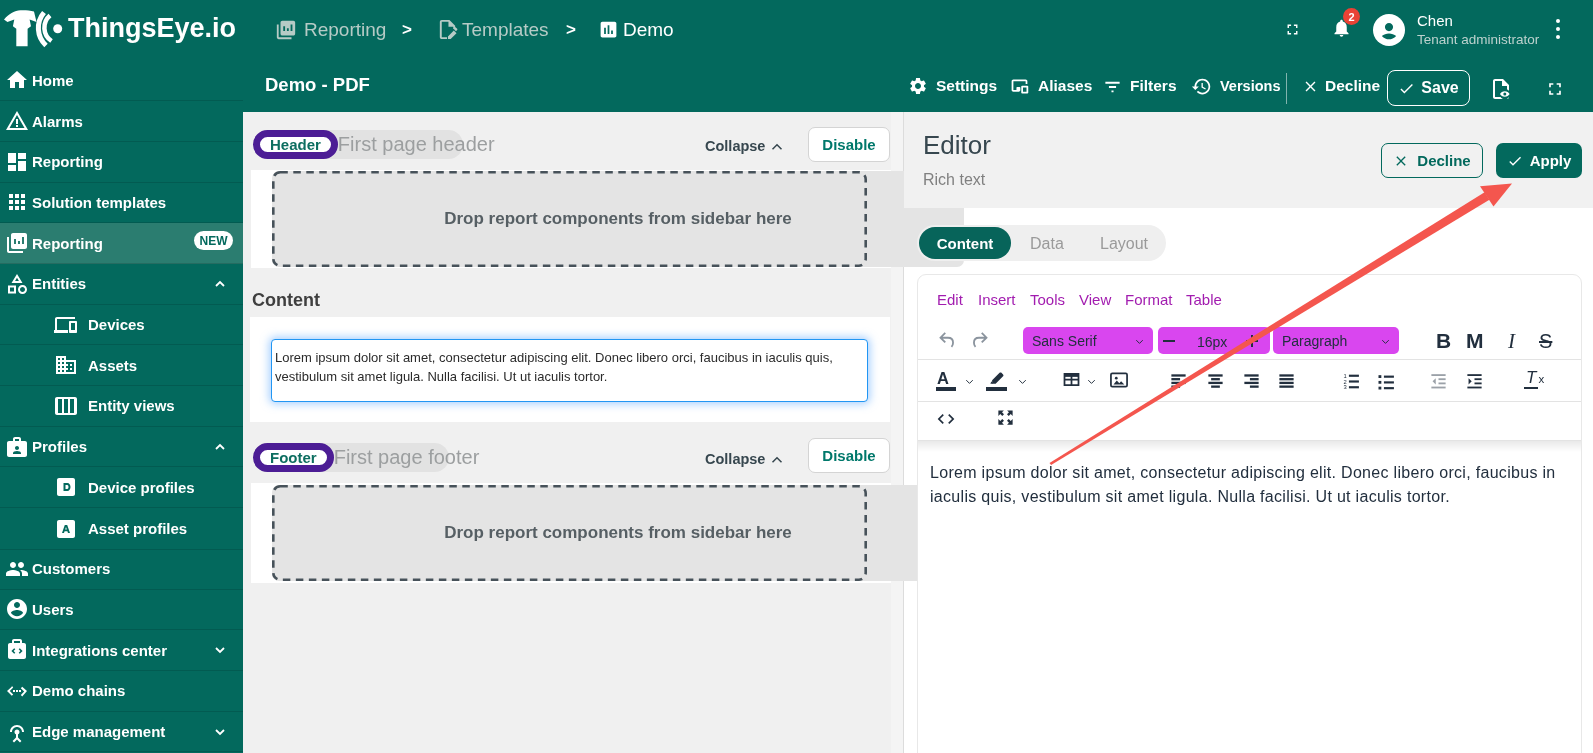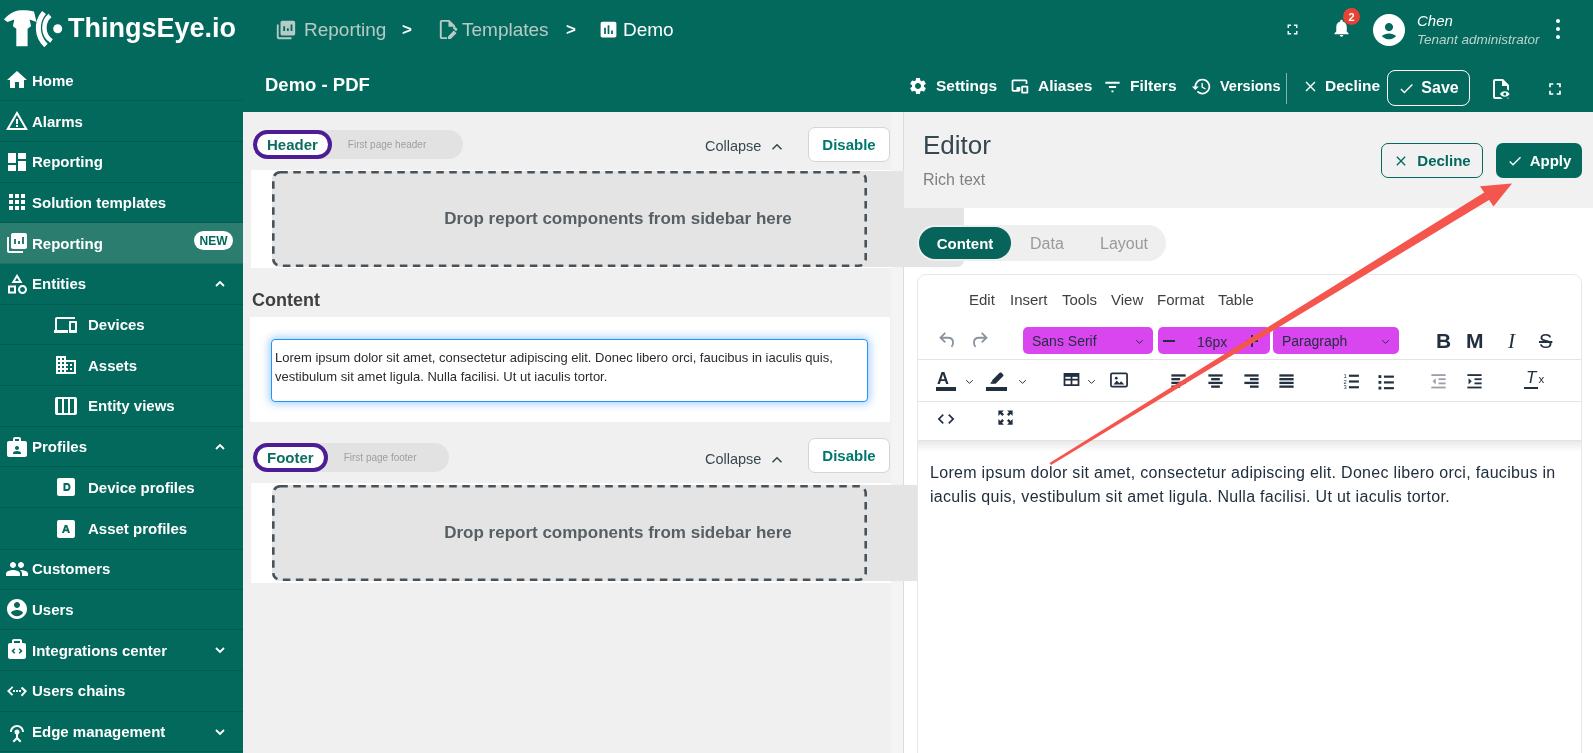--- a/index.html
+++ b/index.html
@@ -14,21 +14,21 @@
 
 .logo-text { position:absolute; left:68px; top:13px; color:#fff; font-size:27px; font-weight:bold; letter-spacing:0px; }
 
 
 .crumb { position:absolute; top:0; height:60px; display:flex; align-items:center; color:#b6cbc6; font-size:19px; }
 .crumb.white { color:#fff; }
 .crumb-sep { position:absolute; top:0; height:60px; display:flex; align-items:center; color:#fff; font-size:17px; font-weight:bold; }
 
 
 .tb-icon { position:absolute; color:#fff; }
-.userinfo { position:absolute; left:1417px; top:12px; color:#fff; font-size:15px; line-height:18px;font-style:italic; }
+.userinfo { position:absolute; left:1417px; top:12px; color:#fff; font-size:15px; line-height:18px; }
 .userinfo .sub { color:#bdd2ce; font-size:13.5px; }
 
 
 .t2-title { position:absolute; left:265px; top:74px; color:#fff; font-size:18.5px; font-weight:bold; }
 .t2-item { position:absolute; top:60px; height:52px; display:flex; align-items:center; gap:8px; color:#fff; font-size:15.5px; font-weight:bold; }
 #savebtn { position:absolute; left:1387px; top:70px; width:83px; height:36px; border:1.5px solid #fff; border-radius:8px; display:flex; align-items:center; justify-content:center; gap:6px; color:#fff; font-size:16px; font-weight:bold; }
 
 
 .menu-item { position:absolute; left:0; width:243px; height:40.7px; display:flex; align-items:center; color:#fff; font-size:15px; font-weight:600; border-bottom:1px solid rgba(0,0,0,0.13); }
 .menu-item .mi { width:24px; height:24px; margin-left:5px; margin-right:3px; flex:none; }
@@ -36,23 +36,23 @@
 .menu-item.active { background:#2b7d70; }
 .newpill { position:absolute; left:194px; width:39px; height:19px; background:#fff; color:#03695d; font-size:12px; font-weight:bold; border-radius:10px; display:flex; align-items:center; justify-content:center; }
 .chev { position:absolute; left:212px; width:16px; height:16px; }
 
 
 #leftpanel { position:absolute; left:243px; top:112px; width:660px; height:641px; background:#f0f0f0; }
 #vdivider { position:absolute; left:903px; top:112px; width:1px; height:641px; background:#dcdcdc; }
 #rightpanel { position:absolute; left:904px; top:112px; width:689px; height:641px; background:#ffffff; }
 
 .chiprow-pill { position:absolute; height:29px; background:#e2e2e2; border-radius:15px; display:flex; align-items:center; white-space:nowrap; }
-.chip-sel { height:29px; background:#fff; border:4px solid #4c1d95; border-radius:15px; color:#0d6e60; font-weight:bold; font-size:15px; display:flex; align-items:center; padding:0 10px; }
-.chip-grey { color:#9c9fa0; font-size:10px; padding:0 16px; }
-.collapse { position:absolute; color:#37474f; font-size:14.5px; font-weight:400; }
+.chip-sel { height:29px; background:#fff; border:7px solid #4c1d95; border-radius:15px; color:#0d6e60; font-weight:bold; font-size:15px; display:flex; align-items:center; padding:0 10px; }
+.chip-grey { color:#9c9fa0; font-size:20px; padding:0 0; }
+.collapse { position:absolute; color:#37474f; font-size:14.5px; font-weight:700; }
 .disable-btn { position:absolute; left:808px; width:82px; height:35px; background:#fff; border:1px solid #d4d4d4; border-radius:7px; color:#00786b; font-size:15px; font-weight:bold; display:flex; align-items:center; justify-content:center; }
 
 .whiteband { position:absolute; left:251px; width:640px; background:#fff; }
 .dropzone { position:absolute; left:272px; width:692px; height:96px; background:#e4e4e4; border-radius:7px; display:flex; align-items:center; justify-content:center; color:#565f64; font-size:17px; font-weight:600; }
 
 .content-label { position:absolute; left:252px; color:#3f3f3f; font-size:18px; font-weight:bold; }
 #inputcard { position:absolute; left:250px; top:317px; width:640px; height:105px; background:#fff; }
 #bluebox { position:absolute; left:271px; top:339px; width:597px; height:63px; background:#fff; border:1px solid #2196f3; border-radius:4px; box-shadow:0 0 8px 2px rgba(94,170,255,0.55); padding:8px 2px 0 3px; font-size:13px; line-height:19px; color:#2b2b2b; white-space:nowrap; }
 
 
@@ -62,21 +62,21 @@
 #declinebtn { position:absolute; left:1381px; top:143px; width:102px; height:35px; border:1px solid #03695d; border-radius:7px; color:#03695d; font-size:15px; font-weight:bold; display:flex; align-items:center; justify-content:center; gap:8px; }
 #applybtn { position:absolute; left:1496px; top:143px; width:86px; height:35px; background:#03695d; border-radius:7px; color:#fff; font-size:15px; font-weight:bold; display:flex; align-items:center; justify-content:center; gap:7px; }
 
 #tabsbar { position:absolute; left:917px; top:225px; width:249px; height:36px; background:#efefef; border-radius:18px; }
 #tab-content { position:absolute; left:919px; top:227px; width:92px; height:32px; background:#07645a; border-radius:16px; color:#fff; font-size:15px; font-weight:bold; display:flex; align-items:center; justify-content:center; }
 .tab-grey { position:absolute; top:235px; color:#9a9a9a; font-size:16px; }
 
 #redtext { position:absolute; left:1184px; top:248px; color:#f4564e; font-size:23px; letter-spacing:1.1px;margin-top:40px; }
 
 #edcard { position:absolute; left:917px; top:274px; width:665px; height:520px; background:#fff; border:1px solid #e8e8e8; border-radius:9px; }
-.menubar { position:absolute; top:291px; color:#404040; font-size:15px;margin-left:32px; }
+.menubar { position:absolute; top:291px; color:#a21caf; font-size:15px; }
 .tdivider { position:absolute; left:918px; width:663px; height:1px; background:#e3e3e3; }
 .combo { position:absolute; background:#d946ef; border-radius:5px; height:27px; top:327px; display:flex; align-items:center; color:#222f3e; font-size:14px; }
 #edcontent { position:absolute; left:930px; top:461px; width:650px; font-size:16px; line-height:24px; letter-spacing:0.3px; color:#222f3e; }
 </style>
 </head>
 <body>
 
 <div id="topbar"></div>
 <div id="toolbar2"></div>
 <div id="sidebar"></div>
@@ -265,21 +265,21 @@
       </svg>
       <span>Integrations center</span>
     </div>
     <svg class="chev" style="top:642.3px" width="16" height="16" viewBox="0 0 24 24">
       <path fill="none" stroke="#fff" stroke-width="2.7" d="M6 9l6 6 6-6"></path>
     </svg>
 <div class="menu-item" style="top:671.0px">
       <svg class="mi" viewBox="0 0 24 24">
         <path fill="#fff" d="M8 11h2v2H8v-2zm6 0h2v2h-2v-2zm-3 0h2v2h-2v-2zm-4.2-3.2L2 12l4.8 4.8 1.4-1.4L4.8 12l3.4-3.4-1.4-1.8zm10.4 0l-1.4 1.4 3.4 3.4-3.4 3.4 1.4 1.4L22 12l-4.8-4.2z"></path>
       </svg>
-      <span>Users chains</span>
+      <span>Demo chains</span>
     </div>
 <div class="menu-item" style="top:711.7px">
       <svg class="mi" viewBox="0 0 24 24">
         <path fill="#fff" d="M12 5c-3.87 0-7 3.13-7 7h2c0-2.76 2.24-5 5-5s5 2.24 5 5h2c0-3.87-3.13-7-7-7zm1 9.29c.88-.39 1.5-1.26 1.5-2.29 0-1.38-1.12-2.5-2.5-2.5S9.5 10.62 9.5 12c0 1.02.62 1.9 1.5 2.29v3.3L7.59 21 9 22.41l3-3 3 3L16.41 21 13 17.59v-3.3z"></path>
       </svg>
       <span>Edge management</span>
     </div>
     <svg class="chev" style="top:723.7px" width="16" height="16" viewBox="0 0 24 24">
       <path fill="none" stroke="#fff" stroke-width="2.7" d="M6 9l6 6 6-6"></path>
     </svg>

